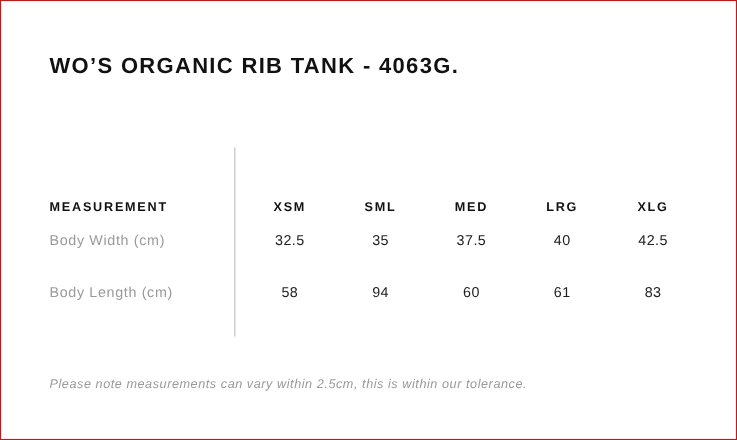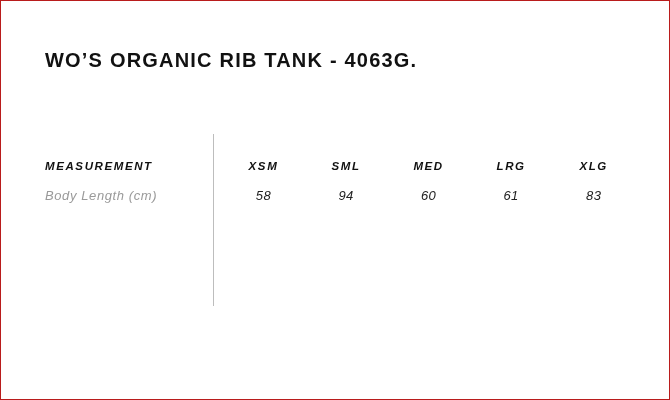--- a/index.html
+++ b/index.html
@@ -25,23 +25,22 @@
     top: 48px;
     font-size: 20px;
     font-weight: bold;
     letter-spacing: 1.2px;
     color: #111111;
     white-space: nowrap;
   }
   .table-wrap {
     position: absolute;
     left: 44px;
-    top: 119px;
+    top: 142px;
     width: 590px;
-    font-style: italic;
   }
   table.size-table {
     border-collapse: collapse;
     width: 100%;
     table-layout: fixed;
   }
   table.size-table th,
   table.size-table td {
     padding: 0;
     margin: 0;
@@ -125,25 +124,34 @@
           <th class="label-head">MEASUREMENT</th>
           <th class="size-head">XSM</th>
           <th class="size-head">SML</th>
           <th class="size-head">MED</th>
           <th class="size-head">LRG</th>
           <th class="size-head">XLG</th>
         </tr>
       </thead>
       <tbody>
         <tr>
+          <td class="row-label">Body Width (cm)</td>
+          <td class="value">32.5</td>
+          <td class="value">35</td>
+          <td class="value">37.5</td>
+          <td class="value">40</td>
+          <td class="value">42.5</td>
+        </tr>
+        <tr>
           <td class="row-label">Body Length (cm)</td>
           <td class="value">58</td>
           <td class="value">94</td>
           <td class="value">60</td>
           <td class="value">61</td>
           <td class="value">83</td>
         </tr>
       </tbody>
     </table>
   </div>
 
+  <div class="note">Please note measurements can vary within 2.5cm, this is within our tolerance.</div>
 
 </div>
 
 </body></html>

